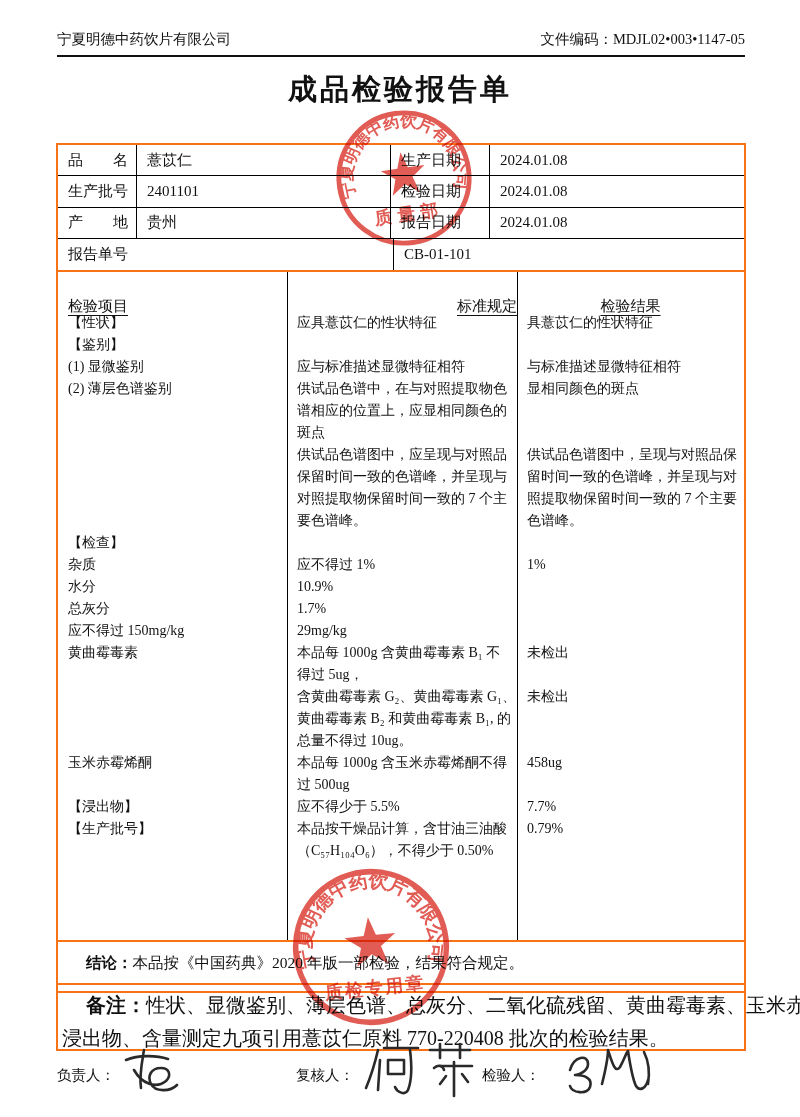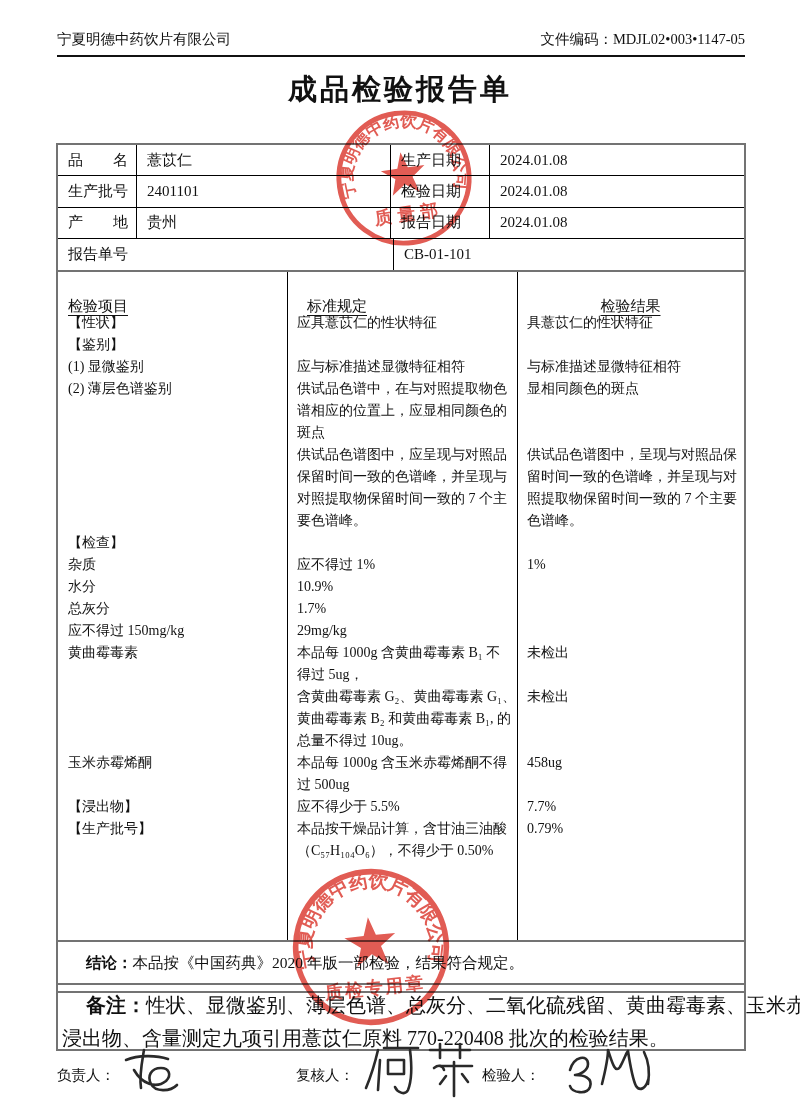--- a/index.html
+++ b/index.html
@@ -8,38 +8,38 @@
 
   
   .hdr{position:absolute;left:57px;top:30px;width:688px;display:flex;
        justify-content:space-between;font-size:14.5px;}
   .hdr-rule{position:absolute;left:57px;top:55px;width:688px;border-top:2.5px solid #111;}
   .title{position:absolute;left:0;top:70px;width:800px;text-align:center;
          font-family:"Liberation Sans",sans-serif;font-weight:bold;
          font-size:29px;letter-spacing:3px;}
 
   
-  .sec{position:absolute;left:56px;width:690px;border:2px solid #737373;box-sizing:border-box;background:transparent;}
+  .sec{position:absolute;left:56px;width:690px;border:2px solid #f97316;box-sizing:border-box;background:transparent;}
 
   
   #info{top:143px;height:129px;display:grid;grid-template-rows:1fr 1fr 1fr 1fr;}
   .irow{display:grid;grid-template-columns:79px 254px 99px 1fr;border-bottom:1px solid #000;}
   .irow2{display:grid;grid-template-columns:336px 1fr;}
   .icell{display:flex;align-items:center;padding-left:10px;font-size:15px;
          border-right:1px solid #000;white-space:nowrap;overflow:hidden;}
   .icell:last-child{border-right:none;}
 
   
   #main{top:270px;height:672px;}
   .vline{position:absolute;top:0;bottom:0;width:1px;background:#000;}
   #v1{left:229px;} #v2{left:459px;}
   .mhead{position:absolute;top:0;left:0;right:0;height:40px;font-size:15px;}
   .mhead .hc{position:absolute;top:9px;margin-top:16px;}
   .hc u{text-decoration:underline;text-underline-offset:4px;}
-  #h0{left:10px;} #h1{left:229px;width:230px;text-align:left;padding-left:20px;} #h2{left:459px;right:0;text-align:center;}
+  #h0{left:10px;} #h1{left:229px;width:230px;text-align:right;} #h2{left:459px;right:0;text-align:center;}
   #mbody{position:absolute;top:40px;left:0;right:0;}
   .trow{display:grid;grid-template-columns:229px 230px 1fr;height:22px;}
   .tcell{font-size:14px;line-height:22px;white-space:nowrap;overflow:hidden;padding-left:10px;}
 
   
   #conclusion{top:940px;height:53px;font-size:15.5px;}
   #conclusion .line{padding:11px 8px 0 28px;white-space:nowrap;}
   #remark{top:983px;height:68px;font-size:20px;}
   #remark .l1{padding:7px 6px 0 28px;white-space:nowrap;}
   #remark .l2{padding:6px 6px 0 4px;white-space:nowrap;}

